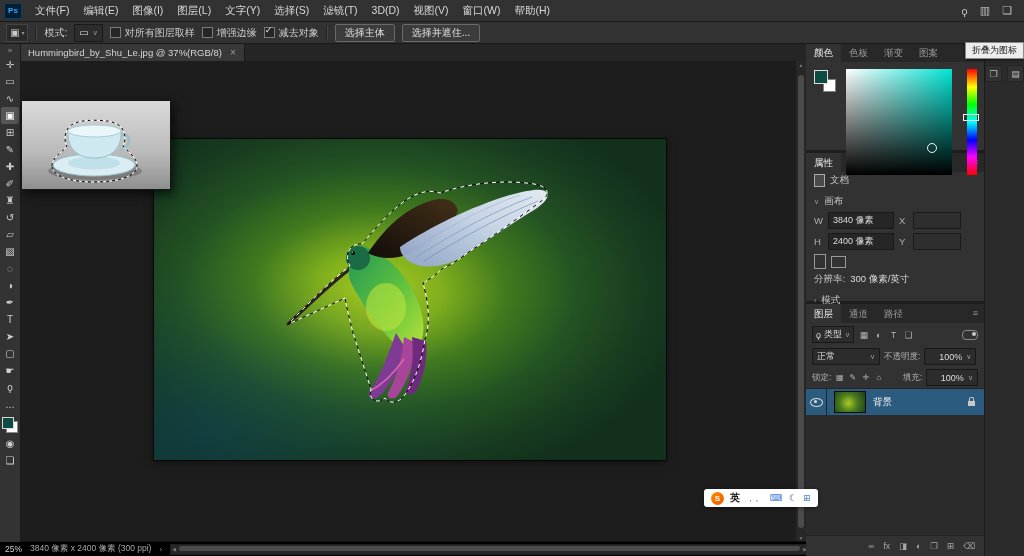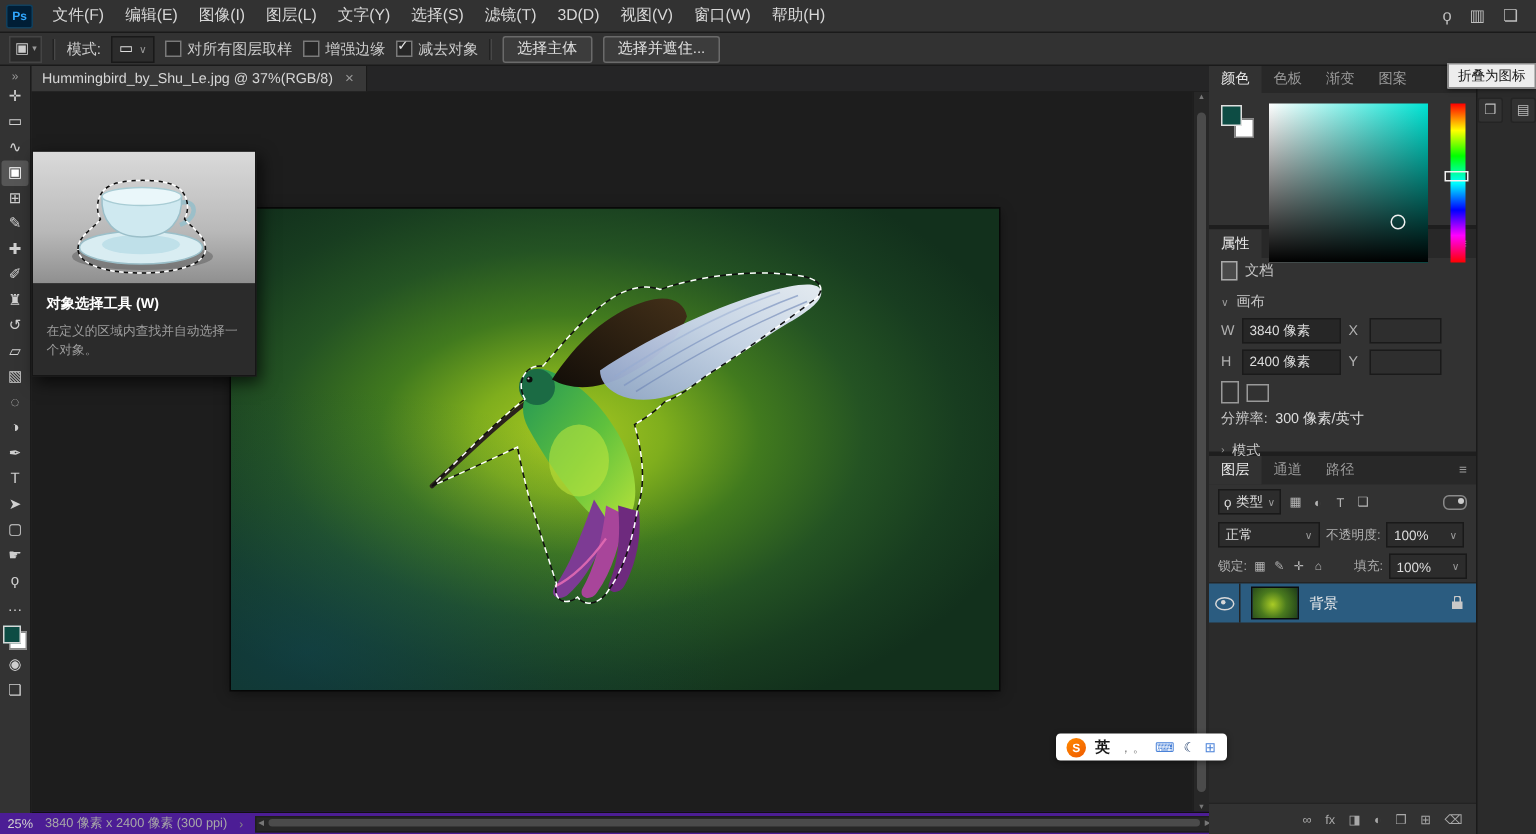--- a/index.html
+++ b/index.html
@@ -49,21 +49,21 @@
   .canvas{position:absolute;top:61px;left:20px;width:786px;bottom:14px;background:#1d1d1d;overflow:hidden;}
   .image{position:absolute;left:134px;top:78px;width:512px;height:321px;box-shadow:0 0 0 1px rgba(0,0,0,.65),0 2px 8px rgba(0,0,0,.5);}
   .image svg{display:block;width:100%;height:100%;}
   .ants-b{fill:none;stroke:#101010;stroke-width:1;stroke-dasharray:4 4;}
   .ants-w{fill:none;stroke:#fff;stroke-width:1;stroke-dasharray:4 4;stroke-dashoffset:4;}
   .vscroll{position:absolute;top:0;right:0;bottom:0;width:10px;background:#272727;border-left:1px solid #1e1e1e;}
   .vscroll .arrow{position:absolute;left:0;width:10px;text-align:center;font-size:5px;color:#777;}
   .vthumb{position:absolute;left:1.5px;top:14px;bottom:14px;width:6px;background:#4b4b4b;border-radius:3px;}
 
   
-  .statusbar{position:absolute;left:0;bottom:0;width:806px;height:14px;background:#4c1d95;border-top:1px solid #101010;
+  .statusbar{position:absolute;left:0;bottom:0;width:806px;height:14px;background:#000000;border-top:1px solid #101010;
              display:flex;align-items:center;gap:8px;padding:0 5px;font-size:8.5px;color:#a8a8a8;z-index:20;}
   .statusbar .zoom{color:#d0d0d0;}
   .statusbar .chev{color:#888;font-size:8px;}
   .hscroll{flex:1;height:9px;background:#272727;border:1px solid #1e1e1e;position:relative;margin-right:2px;}
   .hthumb{position:absolute;left:8px;right:8px;top:1px;height:5px;background:#4b4b4b;border-radius:3px;}
   .hscroll .arrow{position:absolute;top:0;font-size:5px;color:#777;line-height:8px;}
 
   
   .dock{position:absolute;top:43px;left:806px;width:218px;bottom:0;background:#1e1e1e;display:flex;z-index:25;}
   .panels-col{width:180px;display:flex;flex-direction:column;gap:3px;}
@@ -103,21 +103,21 @@
 
   
   .panel-layers{flex:1;}
   .filter-row{display:flex;align-items:center;gap:4px;padding:3px 6px;font-size:9px;color:#bbb;}
   .dd.small{height:15px;font-size:9px;gap:3px;padding:0 3px;}
   .f-icon{font-size:8.5px;color:#b5b5b5;width:11px;text-align:center;}
   .toggle{width:14px;height:8px;border:1px solid #8a8a8a;border-radius:4px;position:relative;margin-left:auto;}
   .toggle::after{content:"";position:absolute;right:1px;top:1px;width:4px;height:4px;border-radius:50%;background:#ccc;}
   .blend-row{display:flex;align-items:center;gap:4px;padding:2px 6px;font-size:9px;color:#bbb;}
   .dd.blend{width:58px;justify-content:space-between;height:15px;font-size:9px;}
-  .dd.num{width:42px;justify-content:space-between;height:15px;font-size:9px;}
+  .dd.num{width:42px;justify-content:flex-end;height:15px;font-size:9px;}
   .lbl{white-space:nowrap;font-size:8.5px;color:#b0b0b0;}
   .lock-row{display:flex;align-items:center;gap:4px;padding:2px 6px;font-size:8.5px;color:#b0b0b0;}
   .l-icon{font-size:8px;color:#b5b5b5;width:9px;text-align:center;}
   .layers-list{flex:1;background:#2b2b2b;border-top:1px solid #252525;}
   .layer-row{height:26px;display:flex;align-items:center;}
   .eye-cell{width:20px;height:100%;border-right:1px solid #232323;display:flex;align-items:center;justify-content:center;}
   .eye{width:11px;height:7px;border:1px solid #d8d8d8;border-radius:50%;position:relative;}
   .eye::after{content:"";position:absolute;left:3px;top:1px;width:3px;height:3px;background:#d8d8d8;border-radius:50%;}
   .layer-thumb{width:30px;height:20px;margin:0 7px;border:1px solid #0c0c0c;
                background:radial-gradient(circle at 45% 55%,#a9cb25 0%,#4a7a1e 45%,#1c3a1a 100%);}
@@ -471,24 +471,20 @@
         <ellipse cx="73" cy="70" rx="47" ry="9" fill="rgba(0,0,0,0.22)"></ellipse>
         <ellipse cx="72" cy="64" rx="41" ry="11" fill="#d9edf2" stroke="#9bbfc9"></ellipse>
         <ellipse cx="72" cy="62" rx="26" ry="6.5" fill="#bfe0e9"></ellipse>
         <path d="M46,30 L99,30 C100,46 91,57 72.5,57 C54,57 45,46 46,30 Z" fill="#cfe9f0" stroke="#9bbfc9"></path>
         <ellipse cx="72.5" cy="30" rx="26.5" ry="6" fill="#eaf7fa" stroke="#a8ccd4"></ellipse>
         <path d="M99,34 C109,32 111,44 98,49" fill="none" stroke="#9bbfc9" stroke-width="3"></path>
         <path class="ants-b" style="stroke-dasharray:3 3;" d="M30,65 C30,56 41,51 45,45 C41,38 43,27 51,23 C59,18 87,18 95,23 C103,27 105,38 101,45 C106,51 115,56 115,65 C115,75 97,81 72,81 C48,81 30,75 30,65 Z"></path>
         <path class="ants-w" style="stroke-dasharray:3 3;stroke-dashoffset:3;" d="M30,65 C30,56 41,51 45,45 C41,38 43,27 51,23 C59,18 87,18 95,23 C103,27 105,38 101,45 C106,51 115,56 115,65 C115,75 97,81 72,81 C48,81 30,75 30,65 Z"></path>
       </svg>
     </div>
-    <div class="tip-body">
-      <div class="tip-title">对象选择工具 (W)</div>
-      <div class="tip-desc">在定义的区域内查找并自动选择一个对象。</div>
-    </div>
   </div>
 
   <div class="ime">
     <span class="ime-logo">S</span>
     <span class="ime-lang">英</span>
     <span class="ime-icon grey">，。</span>
     <span class="ime-icon">⌨</span>
     <span class="ime-icon dark">☾</span>
     <span class="ime-icon">⊞</span>
   </div>

